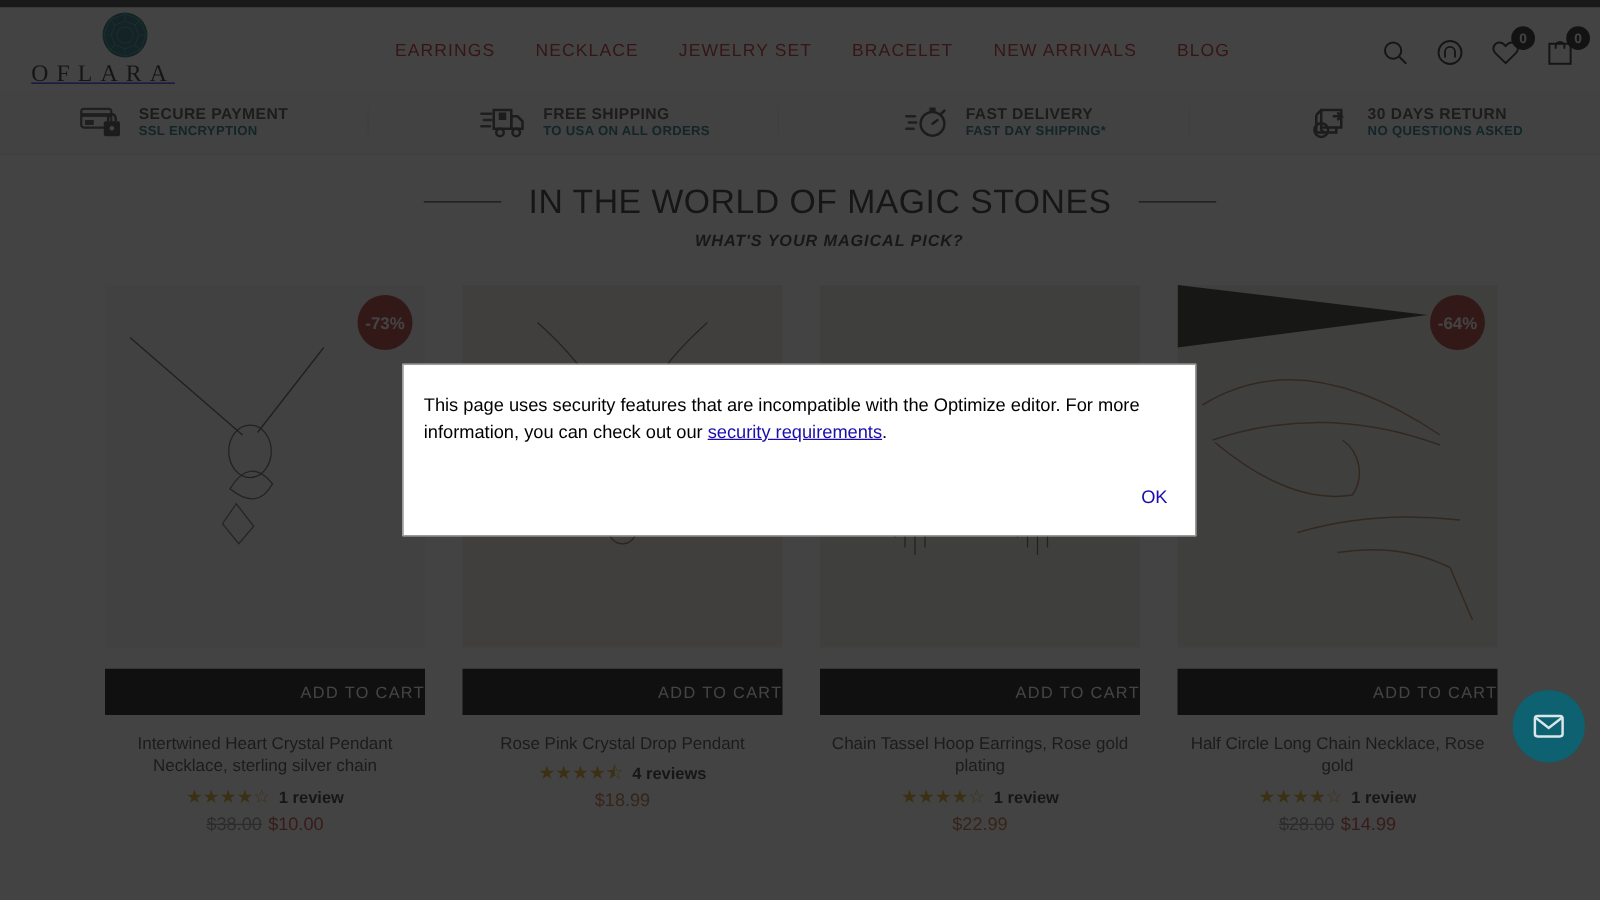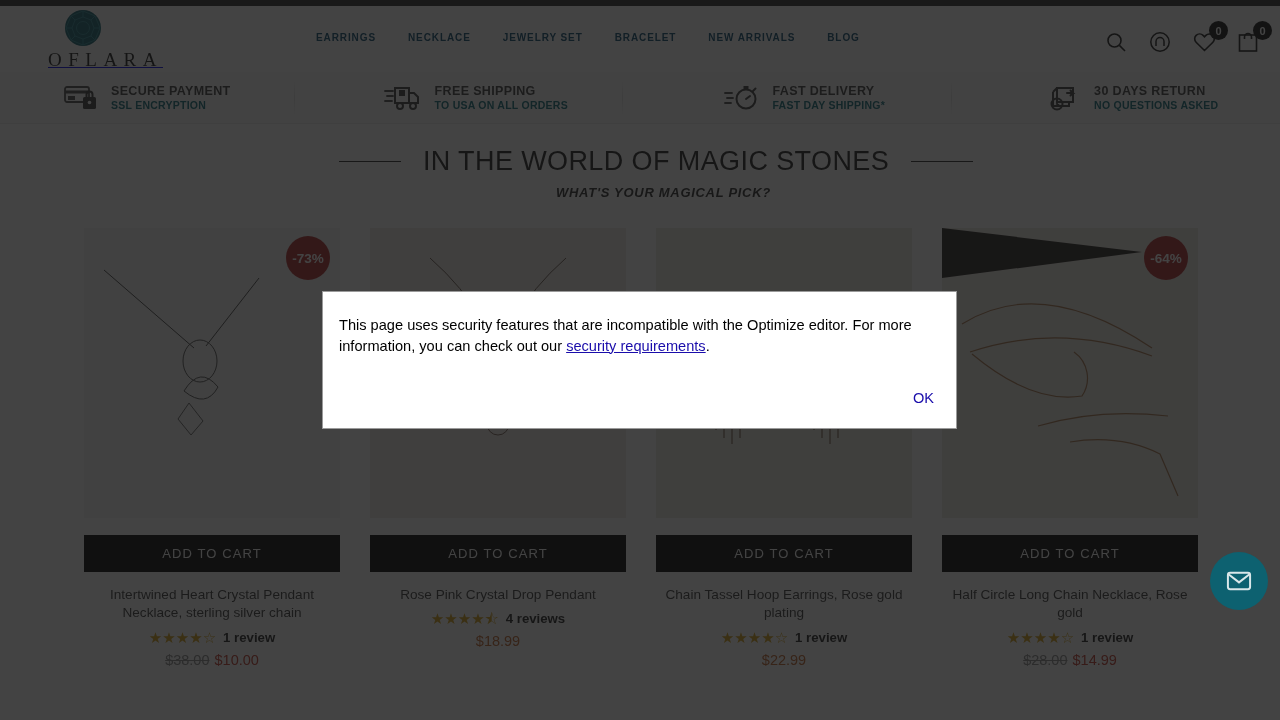--- a/index.html
+++ b/index.html
@@ -31,38 +31,38 @@
   }
 
   
   .site-header {
     position: absolute; top: 6px; left: 0;
     width: 1280px; height: 66px;
     background: #ffffff;
     display: flex; align-items: center;
   }
   .brand {
-    position: absolute; left: 3px; top: 2px;
-    width: 160px; text-align: right;
+    position: absolute; left: 20px; top: 2px;
+    width: 160px; text-align: left;
   }
   .brand-gem { display: block; margin: 0 auto; }
   .brand-word {
     display: block;
     font-size: 19px; letter-spacing: 6.5px;
     color: #1c1c1c; font-weight: 400;
     margin-top: 1px; padding-left: 5px;
     font-family: "Liberation Serif", serif;
   }
   .main-nav {
     position: absolute; left: 300px; top: 26px;
     display: flex; gap: 0;
   }
   .nav-link {
-    font-size: 10px; font-weight: 700;
-    letter-spacing: 0.9px; color: #0c4a6e;
+    font-size: 14px; font-weight: 400;
+    letter-spacing: 0.9px; color: #b91c1c;
     text-decoration: none; white-space: nowrap;
     padding: 0 16px;
   }
   .header-icons {
     position: absolute; right: 18px; top: 24px;
     display: flex; align-items: center; gap: 18px;
   }
   .hicon { position: relative; width: 26px; height: 28px; color: #1a1a1a; }
   .badge {
     position: absolute; top: -9px; right: -10px;
@@ -146,20 +146,21 @@
     z-index: 3;
   }
   .atc-btn {
     width: 256px; height: 37px;
     background: #000; color: #ffffff;
     border: none;
     font-size: 13px; letter-spacing: 1.1px; font-weight: 400;
     margin-top: 17px;
     cursor: pointer;
     font-family: "Liberation Sans", sans-serif;
+    text-align: right;
   }
   .p-title {
     margin-top: 14px; padding: 0 4px;
     font-size: 13.6px; line-height: 1.36;
     color: #3b3b3b; text-align: center;
   }
   .p-rating {
     margin-top: 7px;
     display: flex; align-items: center; justify-content: center; gap: 7px;
   }

